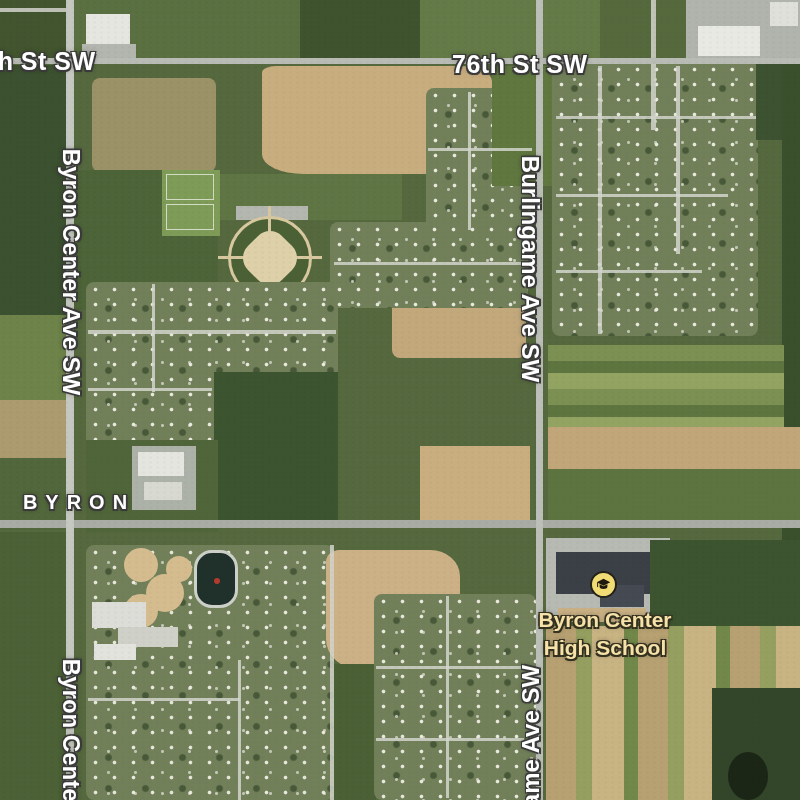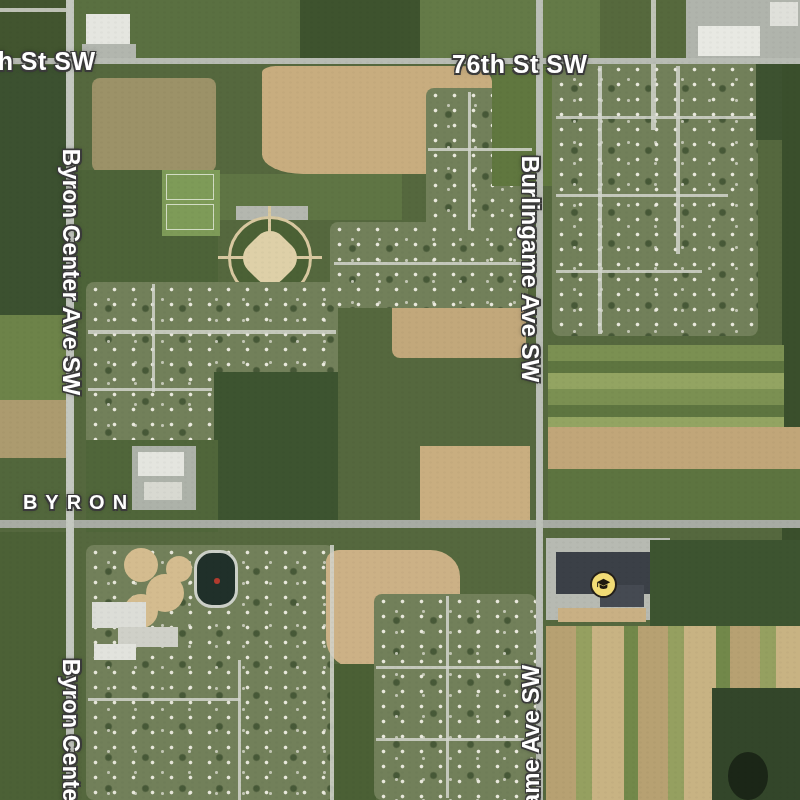--- a/index.html
+++ b/index.html
@@ -193,14 +193,18 @@
     <div>BYRON</div>
   </div>
 
   <div class="poi-icon">
     <svg width="17" height="17" viewBox="0 0 24 24">
       <path fill="#1f1a10" d="M12 4 2.5 8.8 12 13.6l9.5-4.8z"></path>
       <path fill="#1f1a10" d="M6.5 11.6v4.1c0 1.5 2.5 2.8 5.5 2.8s5.5-1.3 5.5-2.8v-4.1L12 14.4z"></path>
       <rect fill="#1f1a10" x="3" y="9" width="1.4" height="7" rx="0.7"></rect>
     </svg>
   </div>
+  <div class="poi-label">
+    <div>Byron Center</div>
+    <div>High School</div>
+  </div>
 
 </div>
 
 </body></html>

